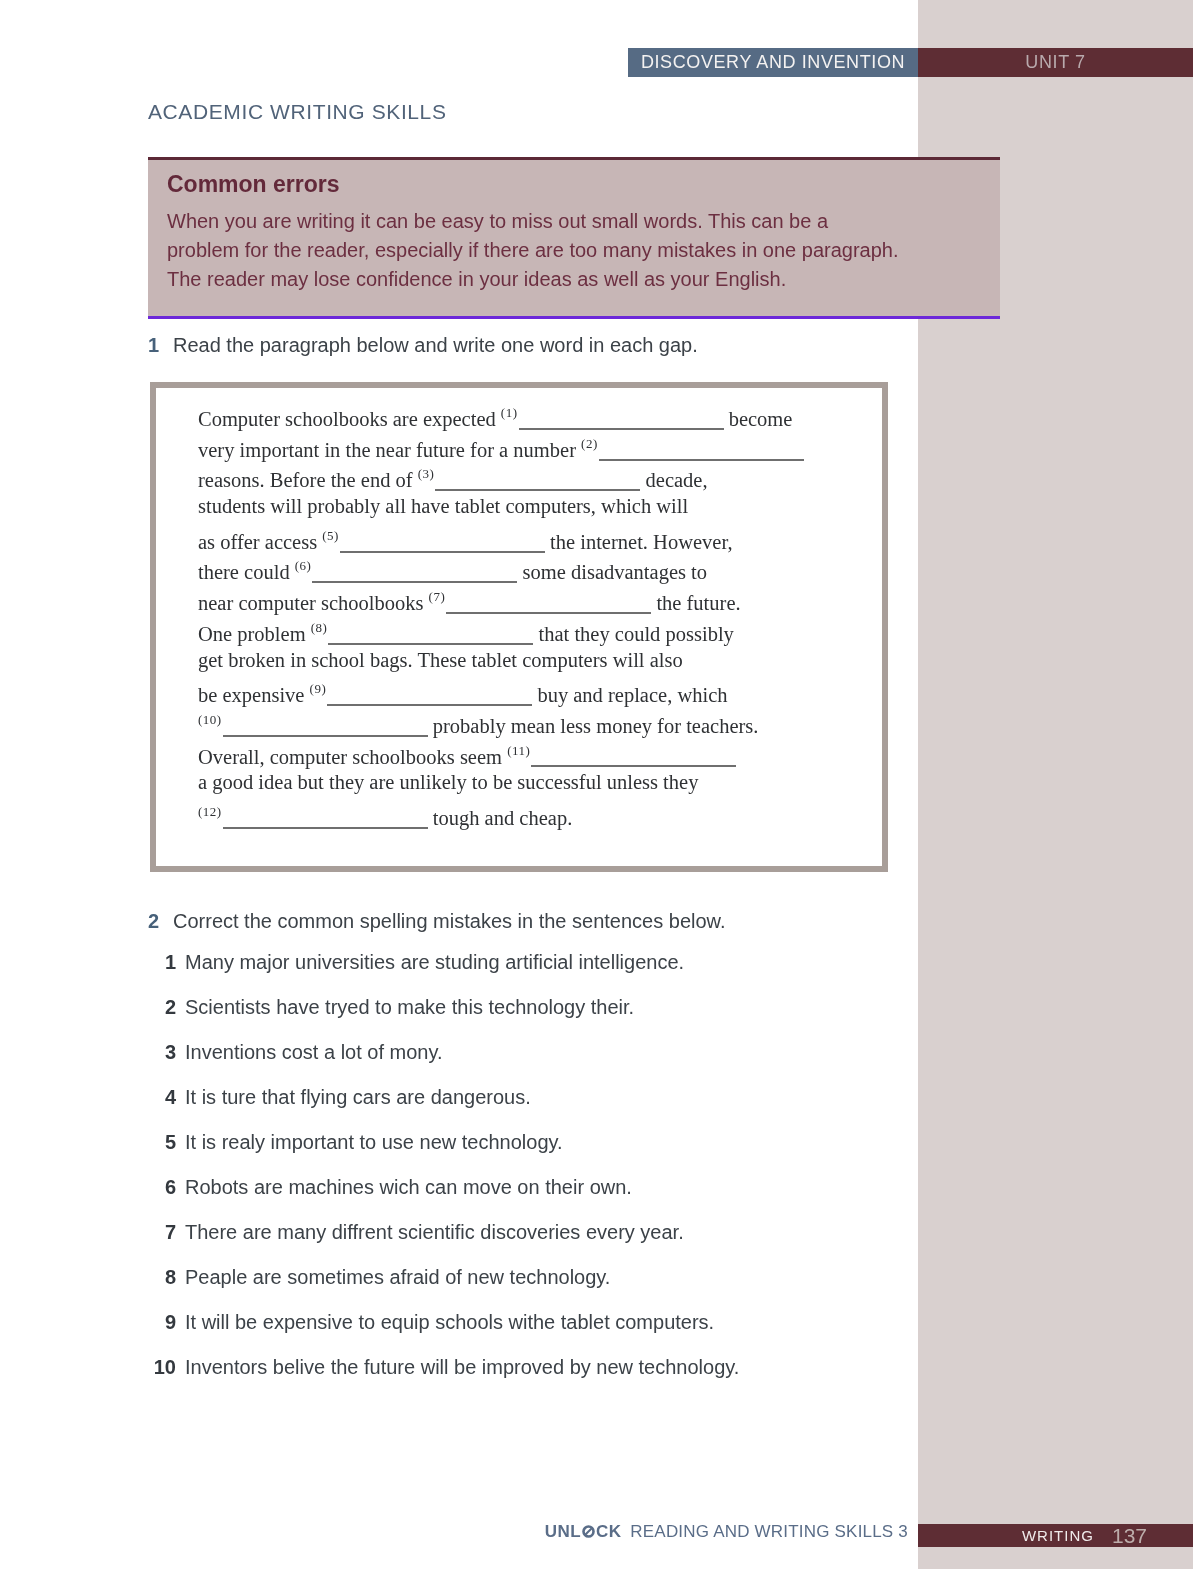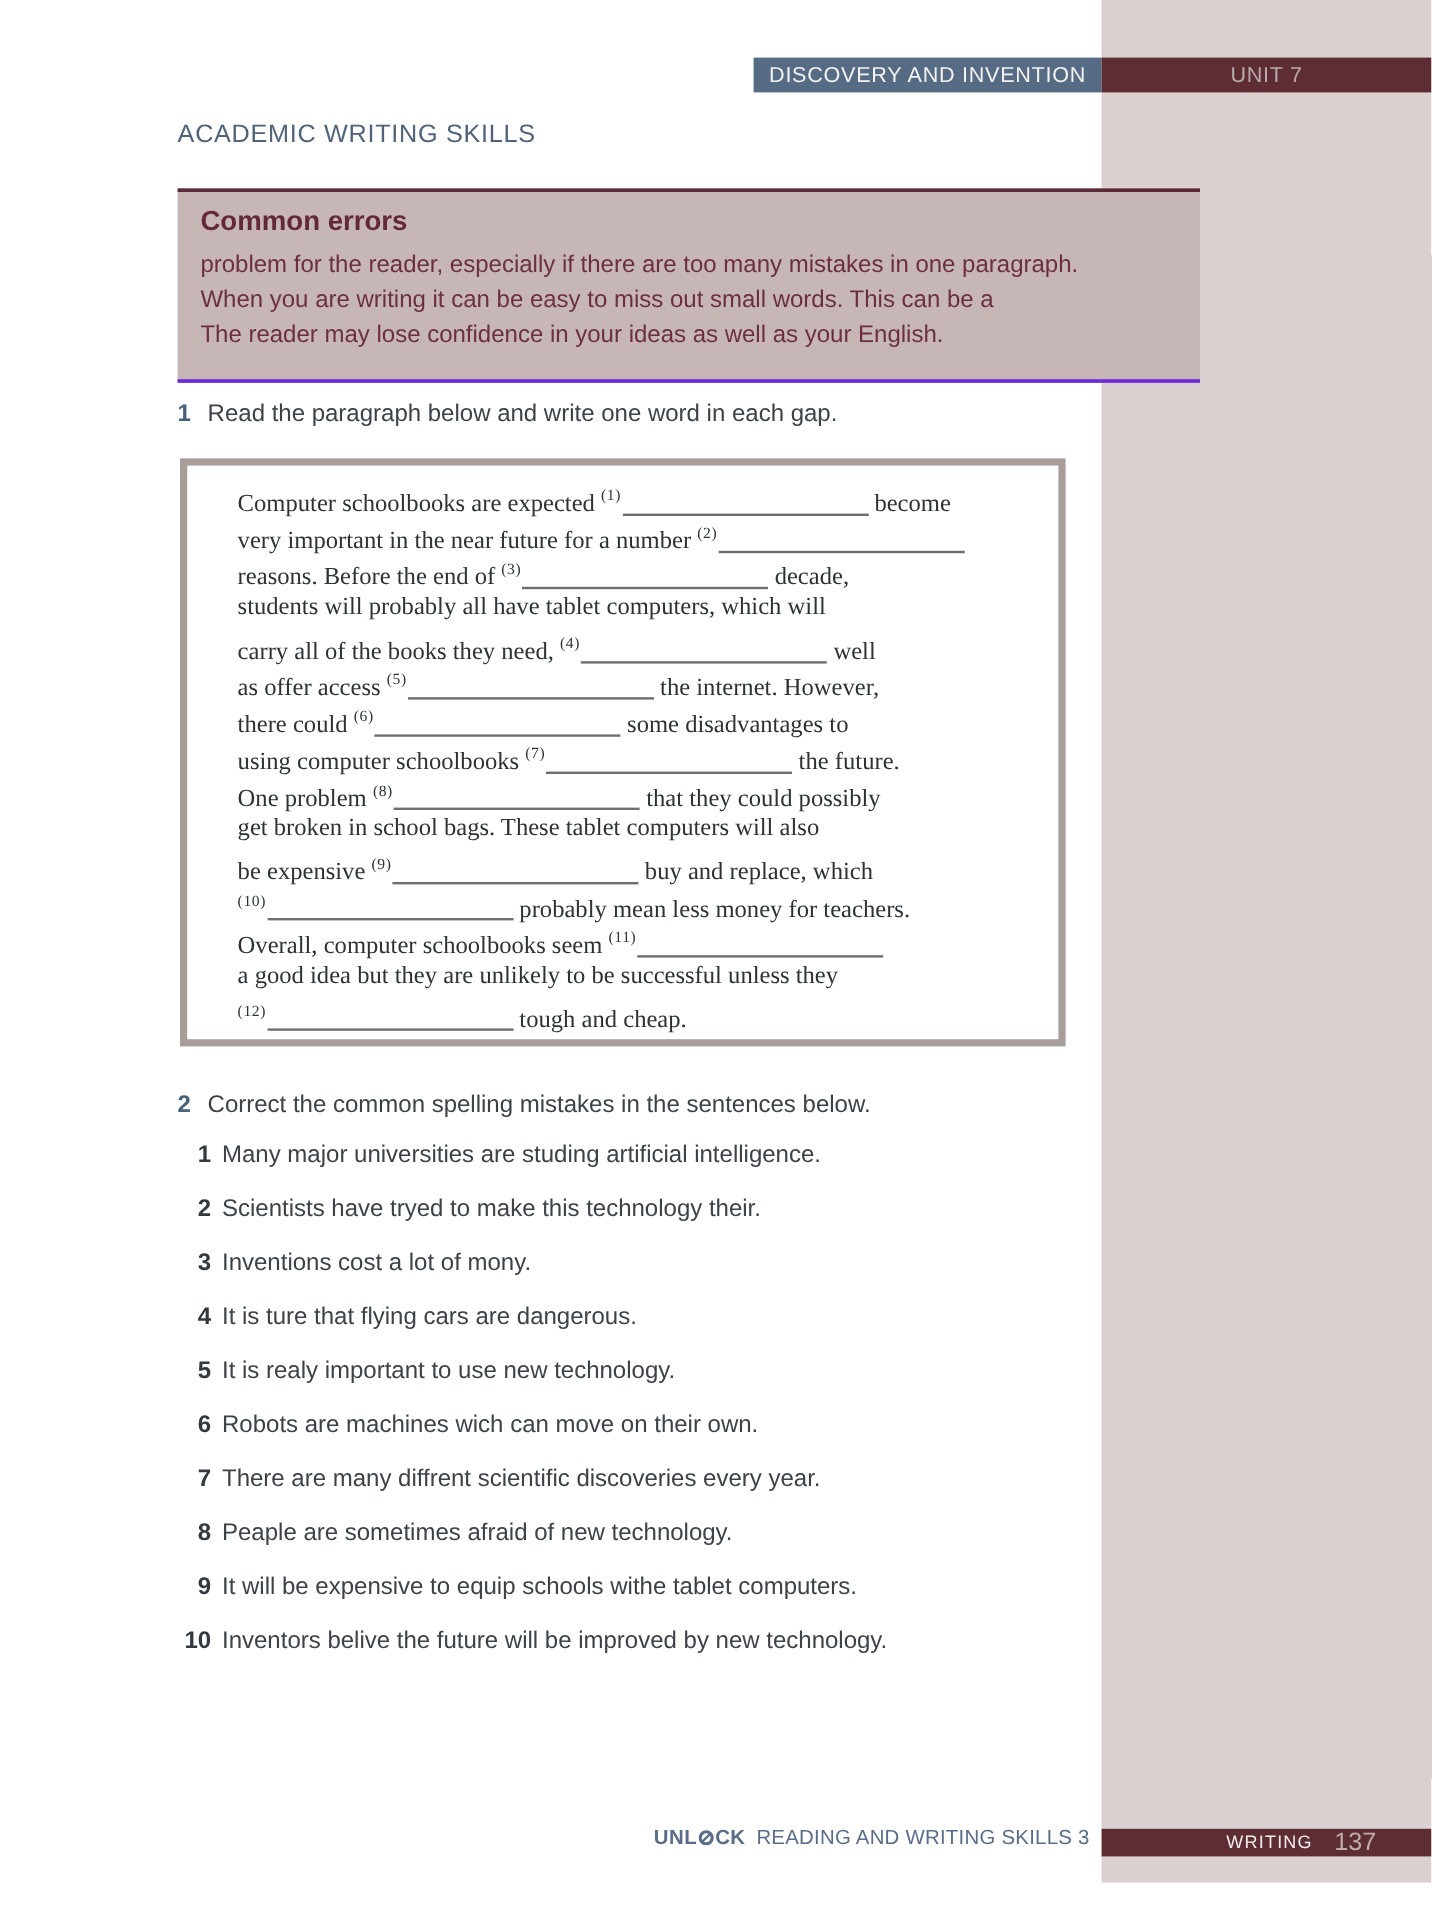--- a/index.html
+++ b/index.html
@@ -122,39 +122,38 @@
     <span>DISCOVERY AND INVENTION</span>
   </div>
   <div class="band band-maroon">
     <span>UNIT 7</span>
   </div>
 
   <h1 class="page-title">ACADEMIC WRITING SKILLS</h1>
 
   <section class="common-box">
     <h2>Common errors</h2>
+    <div class="body-line">When you are writing it can be easy to miss out small words. This can be a</div>
     <div class="body-line">problem for the reader, especially if there are too many mistakes in one paragraph.</div>
-    <div class="body-line">When you are writing it can be easy to miss out small words. This can be a</div>
     <div class="body-line">The reader may lose confidence in your ideas as well as your English.</div>
   </section>
 
   <div class="exercise-row ex1-row">
     <span class="ex-num">1</span>
     <span class="ex-instr">Read the paragraph below and write one word in each gap.</span>
   </div>
 
   <div class="gap-box" id="gap-paragraph">
       <div class="gap-line-row"><span>Computer schoolbooks are expected </span><span class="gap-num">(1)</span><span class="gap-blank"></span><span> become</span></div>
       <div class="gap-line-row"><span>very important in the near future for a number </span><span class="gap-num">(2)</span><span class="gap-blank"></span></div>
       <div class="gap-line-row"><span>reasons. Before the end of </span><span class="gap-num">(3)</span><span class="gap-blank"></span><span> decade,</span></div>
       <div class="gap-line-row"><span>students will probably all have tablet computers, which will</span></div>
-      <div class="gap-line-row"><span>carry all of the books they need, </span><span class="gap-num">(4)</span><span class="gap-blank"></span><span> well</span></div>
       <div class="gap-line-row"><span>as offer access </span><span class="gap-num">(5)</span><span class="gap-blank"></span><span> the internet. However,</span></div>
       <div class="gap-line-row"><span>there could </span><span class="gap-num">(6)</span><span class="gap-blank"></span><span> some disadvantages to</span></div>
-      <div class="gap-line-row"><span>using computer schoolbooks </span><span class="gap-num">(7)</span><span class="gap-blank"></span><span> the future.</span></div>
+      <div class="gap-line-row"><span>near computer schoolbooks </span><span class="gap-num">(7)</span><span class="gap-blank"></span><span> the future.</span></div>
       <div class="gap-line-row"><span>One problem </span><span class="gap-num">(8)</span><span class="gap-blank"></span><span> that they could possibly</span></div>
       <div class="gap-line-row"><span>get broken in school bags. These tablet computers will also</span></div>
       <div class="gap-line-row"><span>be expensive </span><span class="gap-num">(9)</span><span class="gap-blank"></span><span> buy and replace, which</span></div>
       <div class="gap-line-row"><span class="gap-num">(10)</span><span class="gap-blank"></span><span> probably mean less money for teachers.</span></div>
       <div class="gap-line-row"><span>Overall, computer schoolbooks seem </span><span class="gap-num">(11)</span><span class="gap-blank"></span></div>
       <div class="gap-line-row"><span>a good idea but they are unlikely to be successful unless they</span></div>
       <div class="gap-line-row"><span class="gap-num">(12)</span><span class="gap-blank"></span><span> tough and cheap.</span></div>
     </div>
 
   <div class="exercise-row ex2-row">

